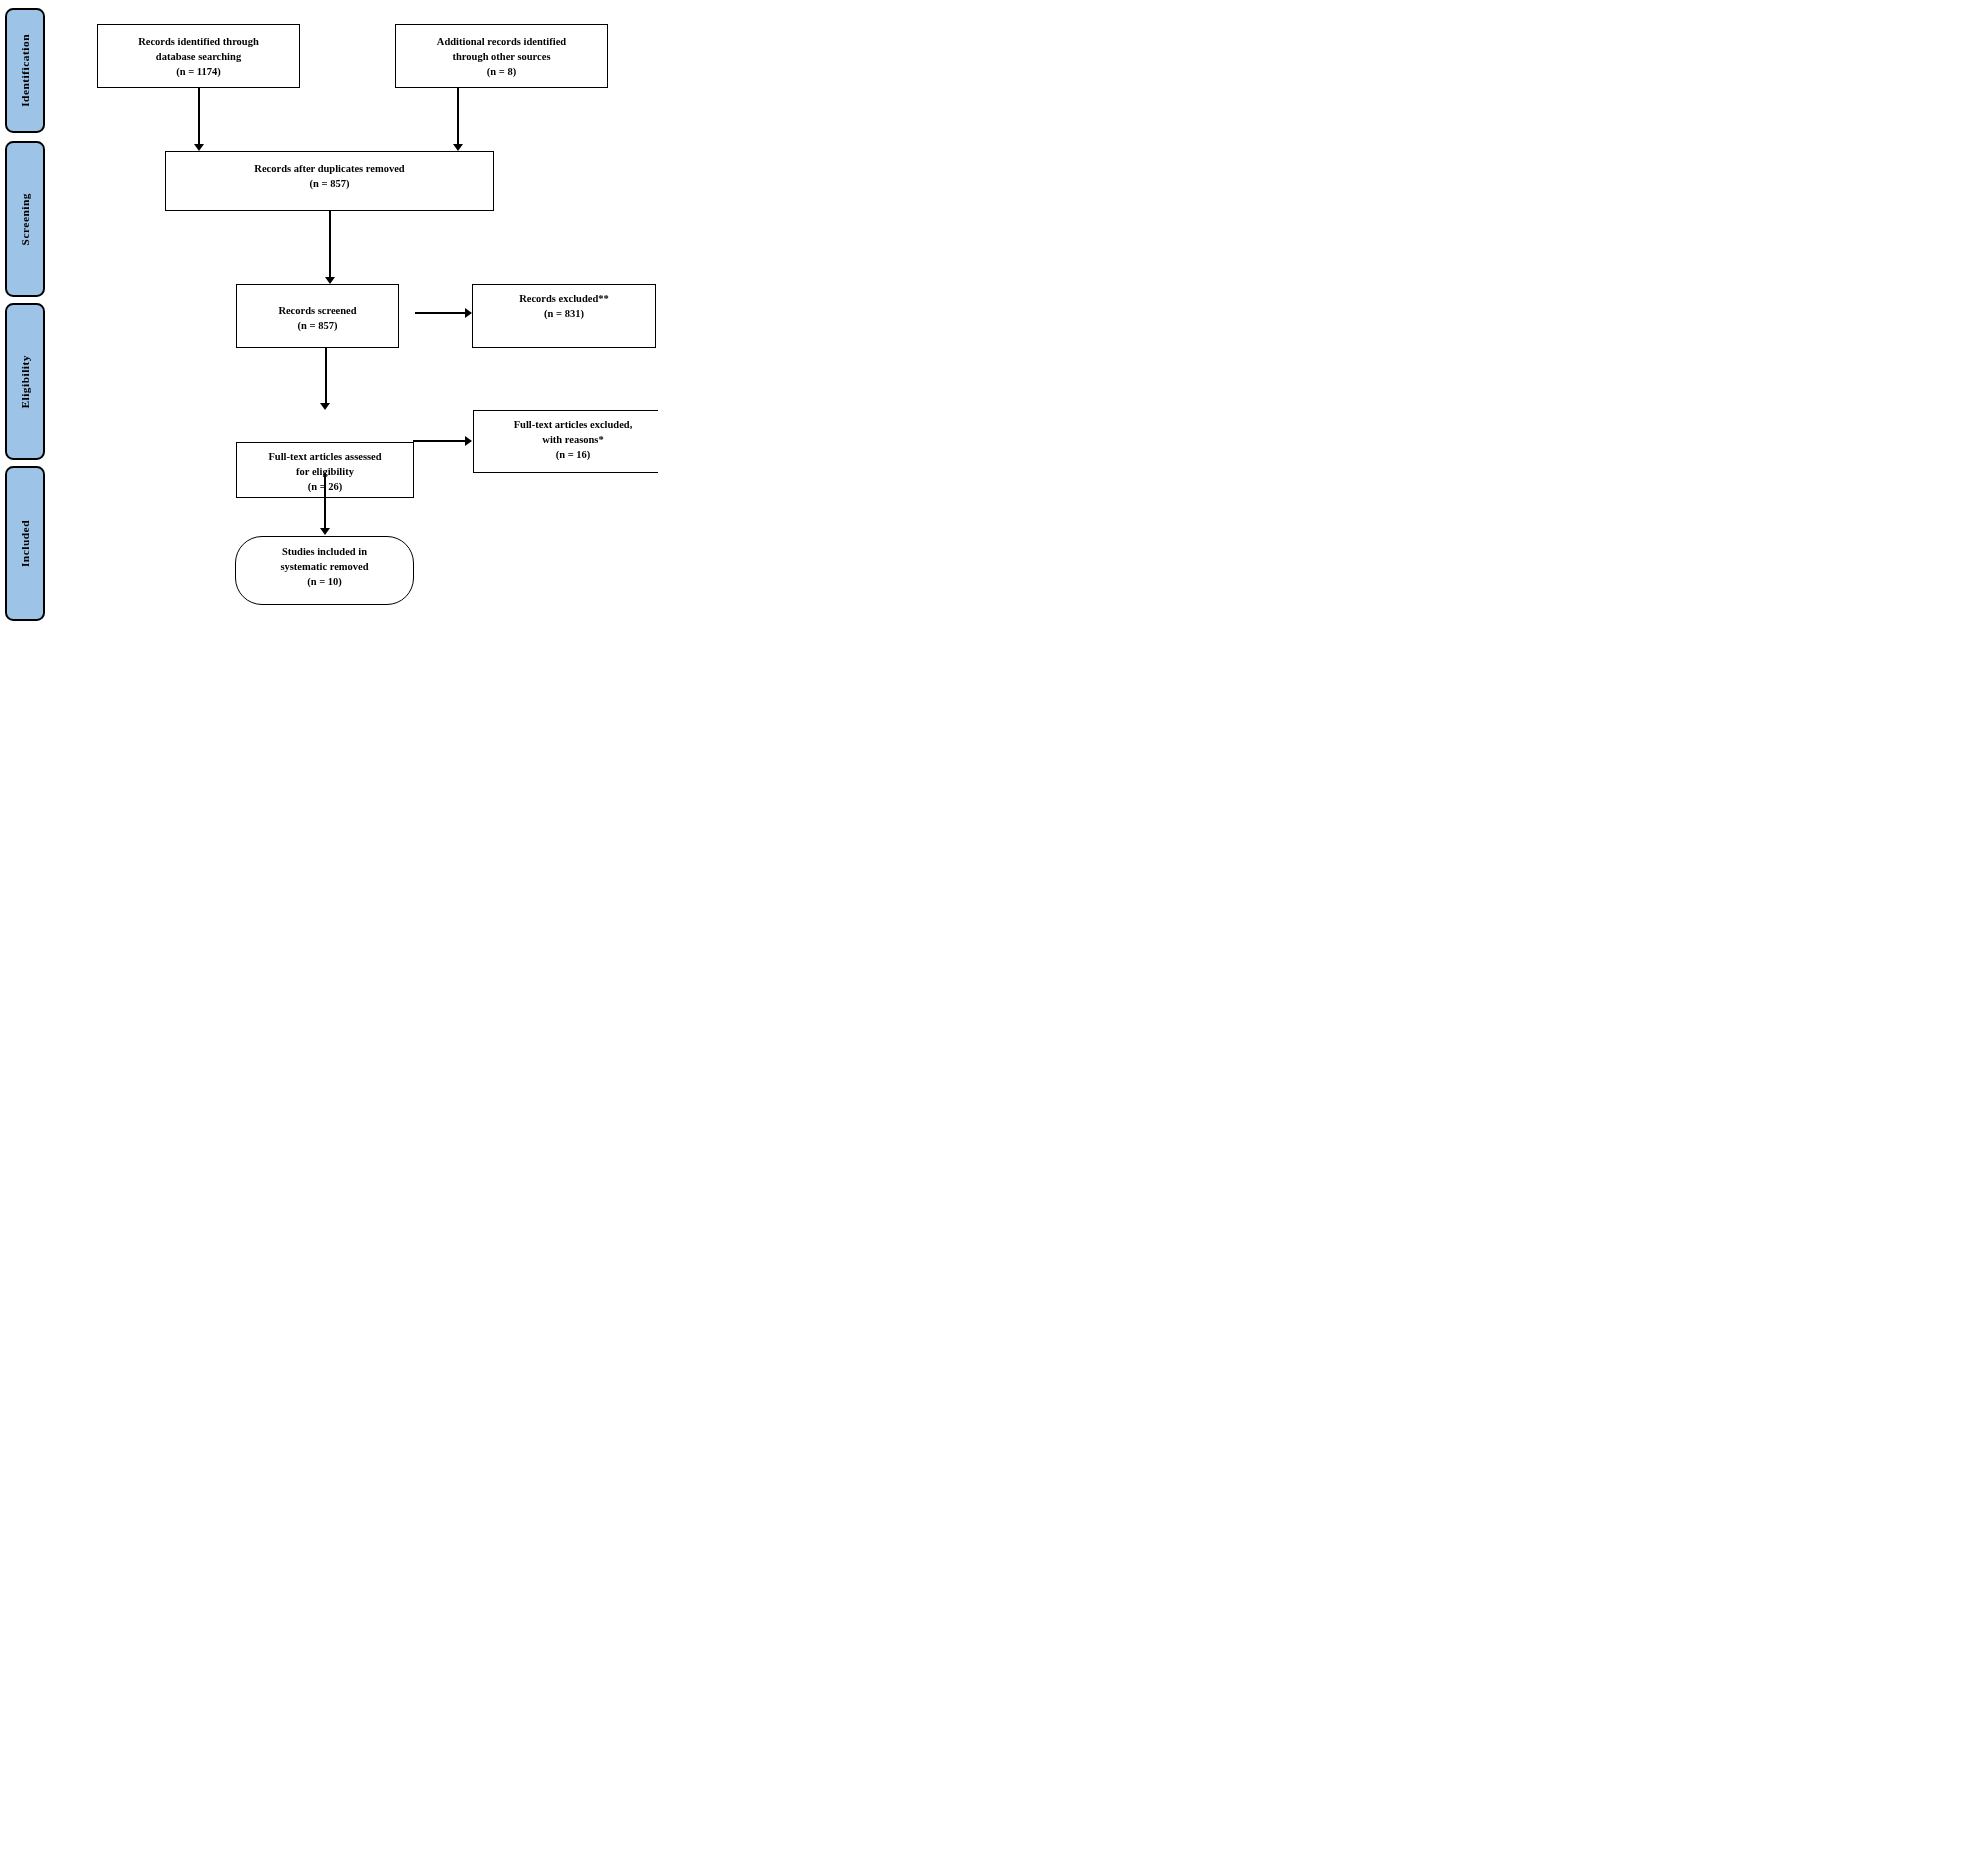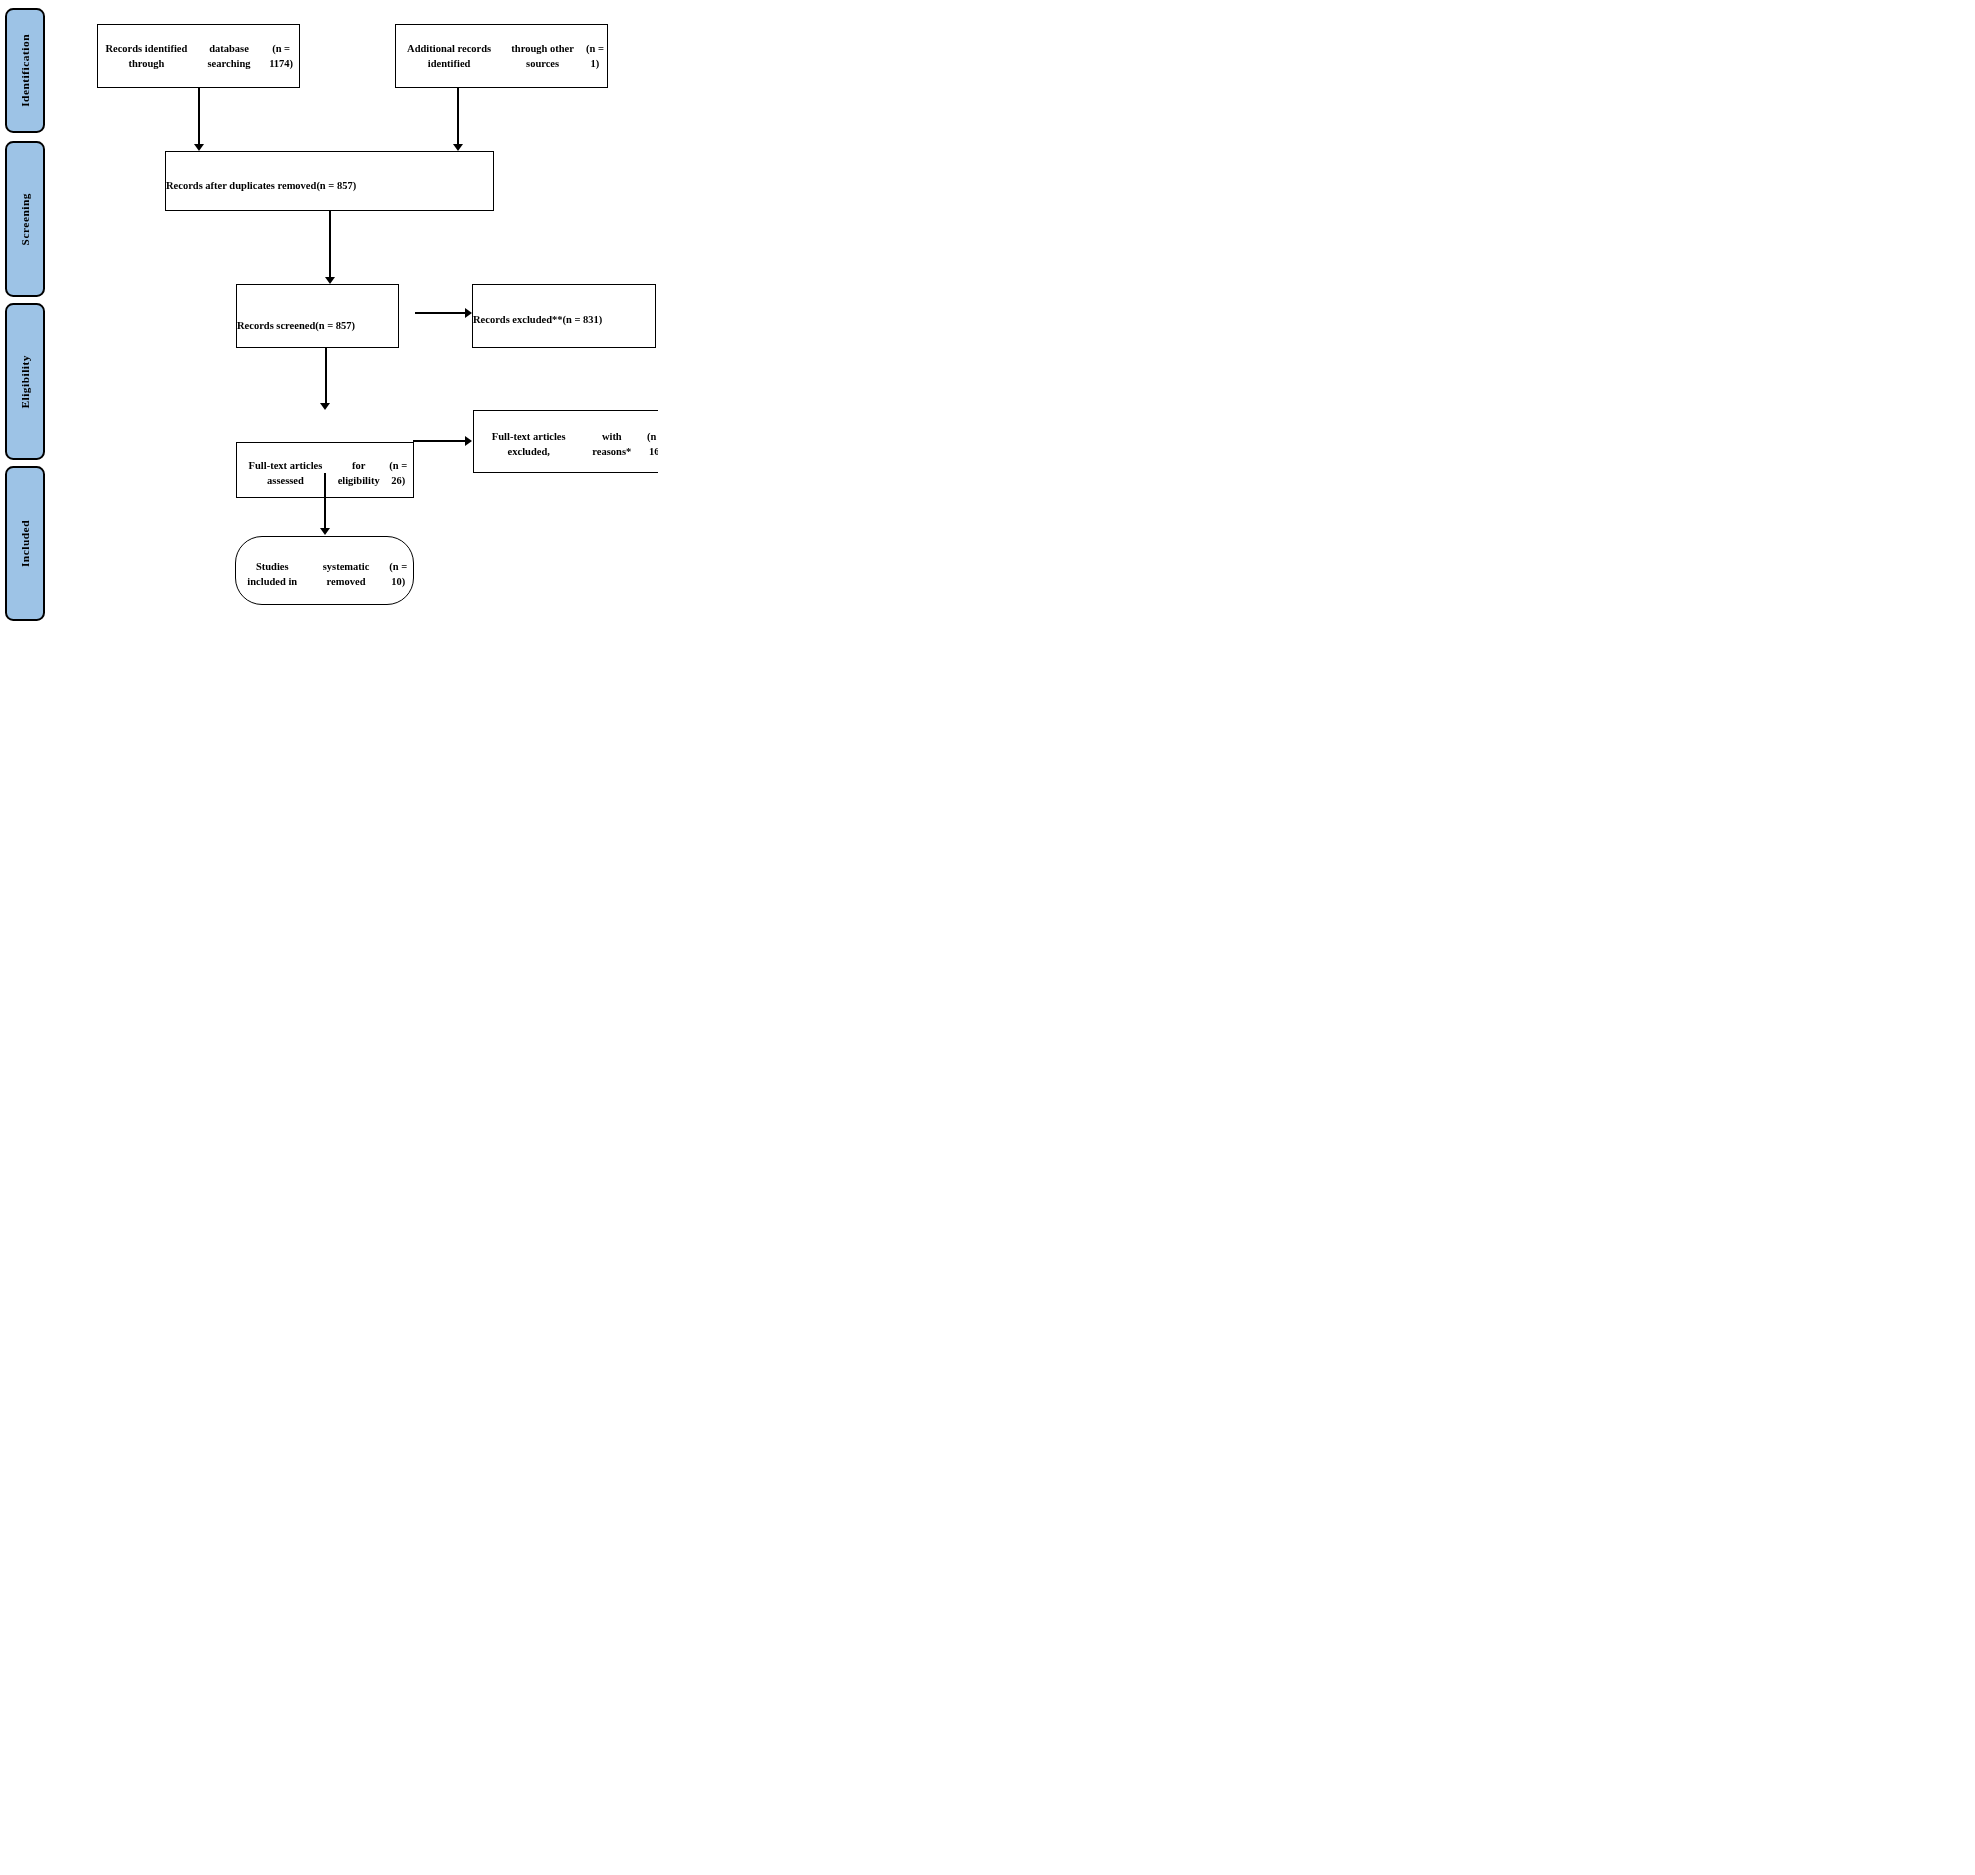--- a/index.html
+++ b/index.html
@@ -33,21 +33,21 @@
   #stage-screening{top:141px;height:156px;}
   #stage-eligibility{top:303px;height:157px;}
   #stage-included{top:466px;height:155px;}
 
   
   .fbox{
     position:absolute;
     background:#ffffff;
     border:1.8px solid #000000;
     box-sizing:border-box;
-    display:flex;flex-direction:row;align-items:center;
+    display:flex;flex-direction:column;align-items:center;
     text-align:center;
     font-weight:bold;
     font-size:10.5px;line-height:15px;
     color:#000000;
   }
   .fbox.center{justify-content:center;}
   #box-records-identified{left:97px;top:24px;width:203px;height:64px;}
   #box-additional-records{left:351px;top:24px;width:213px;height:64px;margin-left:44px;}
   #box-duplicates-removed{left:165px;top:151px;width:329px;height:60px;padding-top:9.2px;}
   #box-records-screened{left:236px;top:284px;width:163px;height:64px;padding-top:18px;}
@@ -92,21 +92,21 @@
 
   <div class="fbox center" id="box-records-identified">
     <span>Records identified through</span>
     <span>database searching</span>
     <span>(n = 1174)</span>
   </div>
 
   <div class="fbox center" id="box-additional-records">
     <span>Additional records identified</span>
     <span>through other sources</span>
-    <span>(n = 1)</span>
+    <span>(n = 8)</span>
   </div>
 
   <div class="fbox" id="box-duplicates-removed">
     <span>Records after duplicates removed</span>
     <span>(n = 857)</span>
   </div>
 
   <div class="fbox" id="box-records-screened">
     <span>Records screened</span>
     <span>(n = 857)</span>

